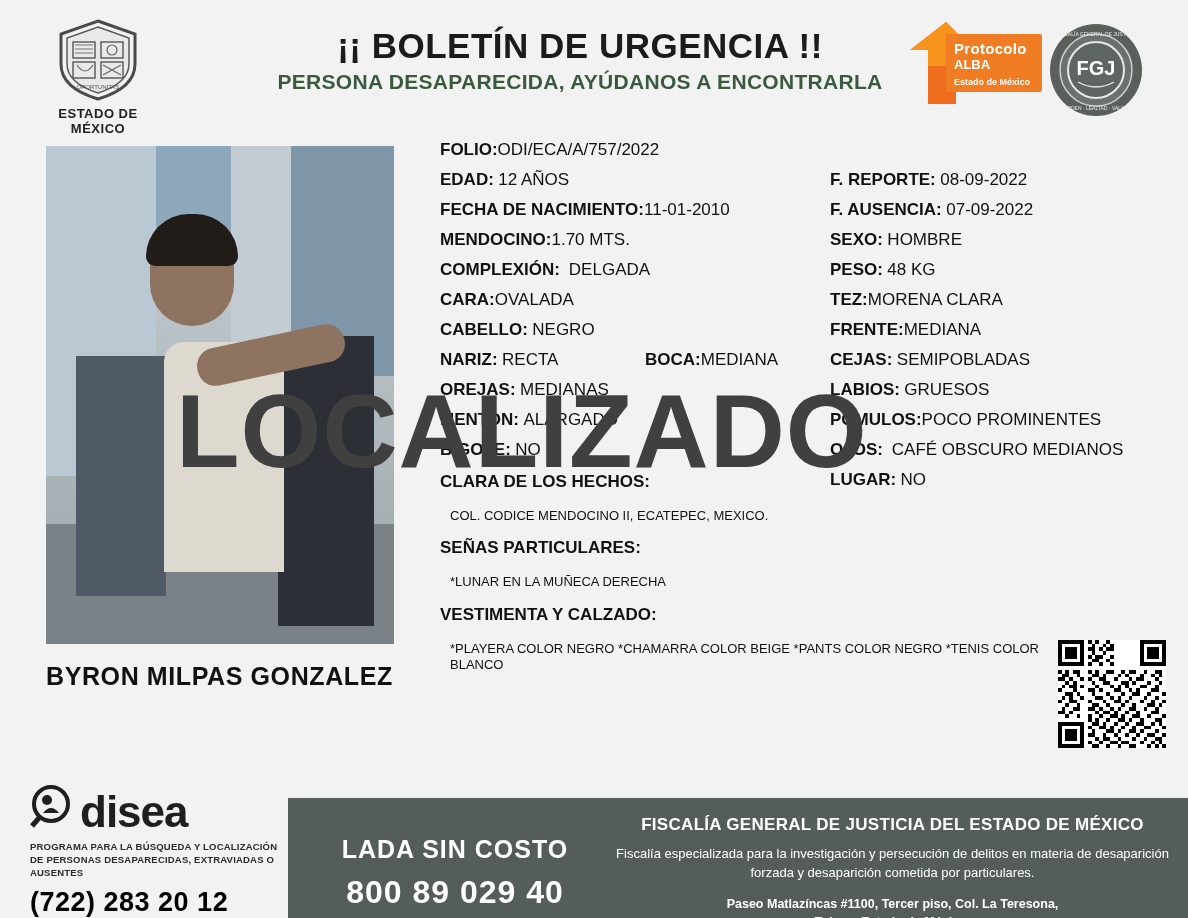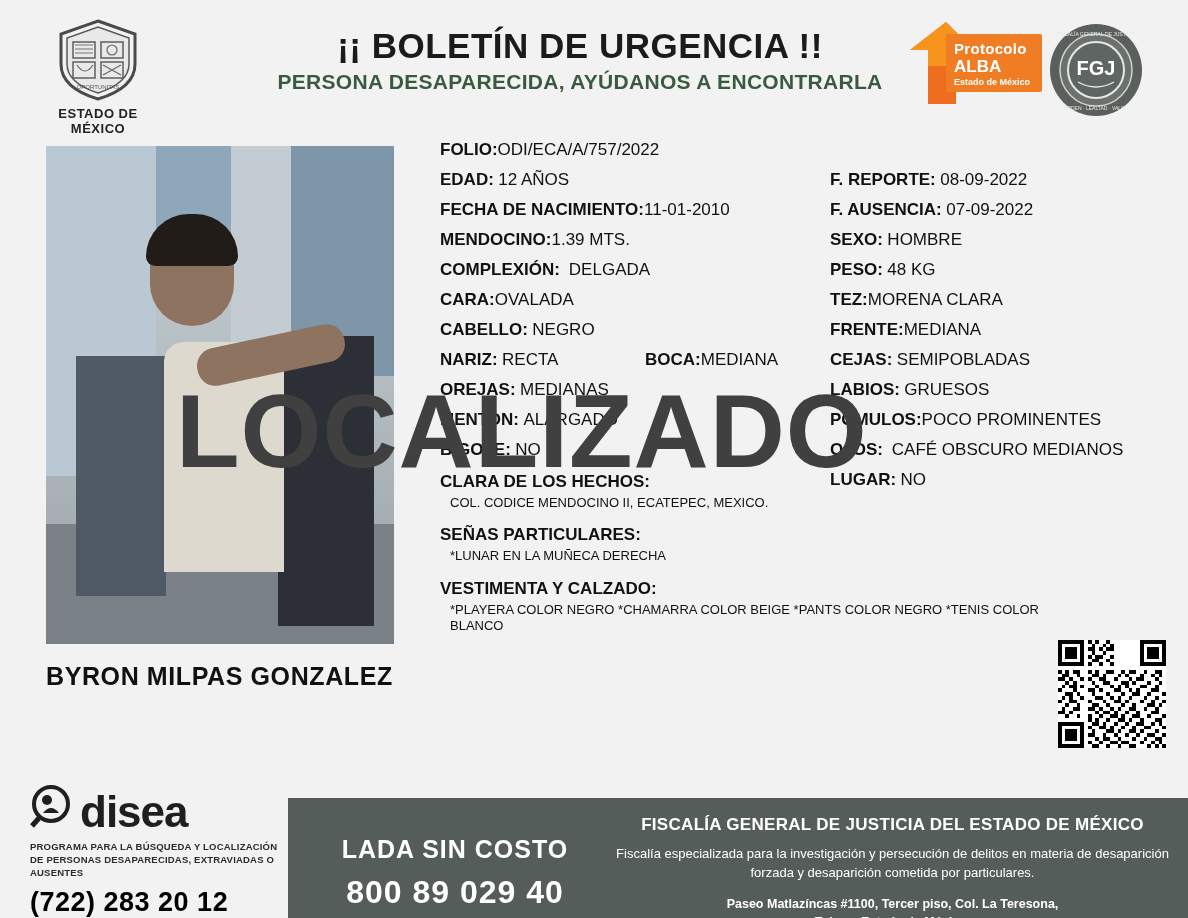--- a/index.html
+++ b/index.html
@@ -39,21 +39,21 @@
     position:absolute;left:0;top:0;width:70px;height:86px;
   }
   .alba-box{
     position:absolute;left:38px;top:14px;width:96px;height:58px;background:#f07d23;
     border-radius:2px;
   }
   .alba-box .l1{
     position:absolute;left:8px;top:6px;color:#fff;font-size:15px;font-weight:bold;letter-spacing:.3px;
   }
   .alba-box .l2{
-    position:absolute;left:8px;top:23px;color:#fff;font-size:17px;font-weight:bold;
+    position:absolute;left:8px;top:23px;color:#fff;font-size:13px;font-weight:bold;
   }
   .alba-box .l3{
     position:absolute;left:8px;top:43px;color:#fff;font-size:9px;font-weight:bold;
   }
   .fgj{
     position:absolute;left:1048px;top:22px;width:96px;height:96px;
   }
 
   
   .photo{
@@ -100,21 +100,21 @@
   .fields{position:absolute;left:440px;top:140px;width:720px;}
   .row{position:relative;height:30px;}
   .lbl{font-weight:bold;font-size:17px;color:#111;}
   .val{font-size:17px;color:#111;}
   .colL{position:absolute;left:0;}
   .colR{position:absolute;left:390px;}
   .colM{position:absolute;left:205px;}
 
   .block{margin-top:2px;}
   .block .hd{font-weight:bold;font-size:17px;}
-  .block .bd{font-size:13px;margin-left:10px;margin-top:3px;line-height:1.25;max-width:600px;}
+  .block .bd{font-size:13px;margin-left:10px;margin-top:16px;line-height:1.25;max-width:600px;}
 
   
   .watermark{
     position:absolute;left:176px;top:372px;
     font-size:104px;font-weight:bold;letter-spacing:1px;
     color:#404040;
     font-family:"Liberation Sans", sans-serif;
     pointer-events:none;
     white-space:nowrap;
   }
@@ -236,21 +236,21 @@
       <span class="colL"><span class="lbl">EDAD:</span> <span class="val">12 AÑOS</span></span>
       <span class="colR"><span class="lbl">F. REPORTE:</span> <span class="val">08-09-2022</span></span>
     </div>
 
     <div class="row">
       <span class="colL"><span class="lbl">FECHA DE NACIMIENTO:</span><span class="val">11-01-2010</span></span>
       <span class="colR"><span class="lbl">F. AUSENCIA:</span> <span class="val">07-09-2022</span></span>
     </div>
 
     <div class="row">
-      <span class="colL"><span class="lbl">MENDOCINO:</span><span class="val">1.39 MTS.</span></span>
+      <span class="colL"><span class="lbl">MENDOCINO:</span><span class="val">1.70 MTS.</span></span>
       <span class="colR"><span class="lbl">SEXO:</span> <span class="val">HOMBRE</span></span>
     </div>
 
     <div class="row">
       <span class="colL"><span class="lbl">COMPLEXIÓN:</span>&nbsp; <span class="val">DELGADA</span></span>
       <span class="colR"><span class="lbl">PESO:</span> <span class="val">48 KG</span></span>
     </div>
 
     <div class="row">
       <span class="colL"><span class="lbl">CARA:</span><span class="val">OVALADA</span></span>

